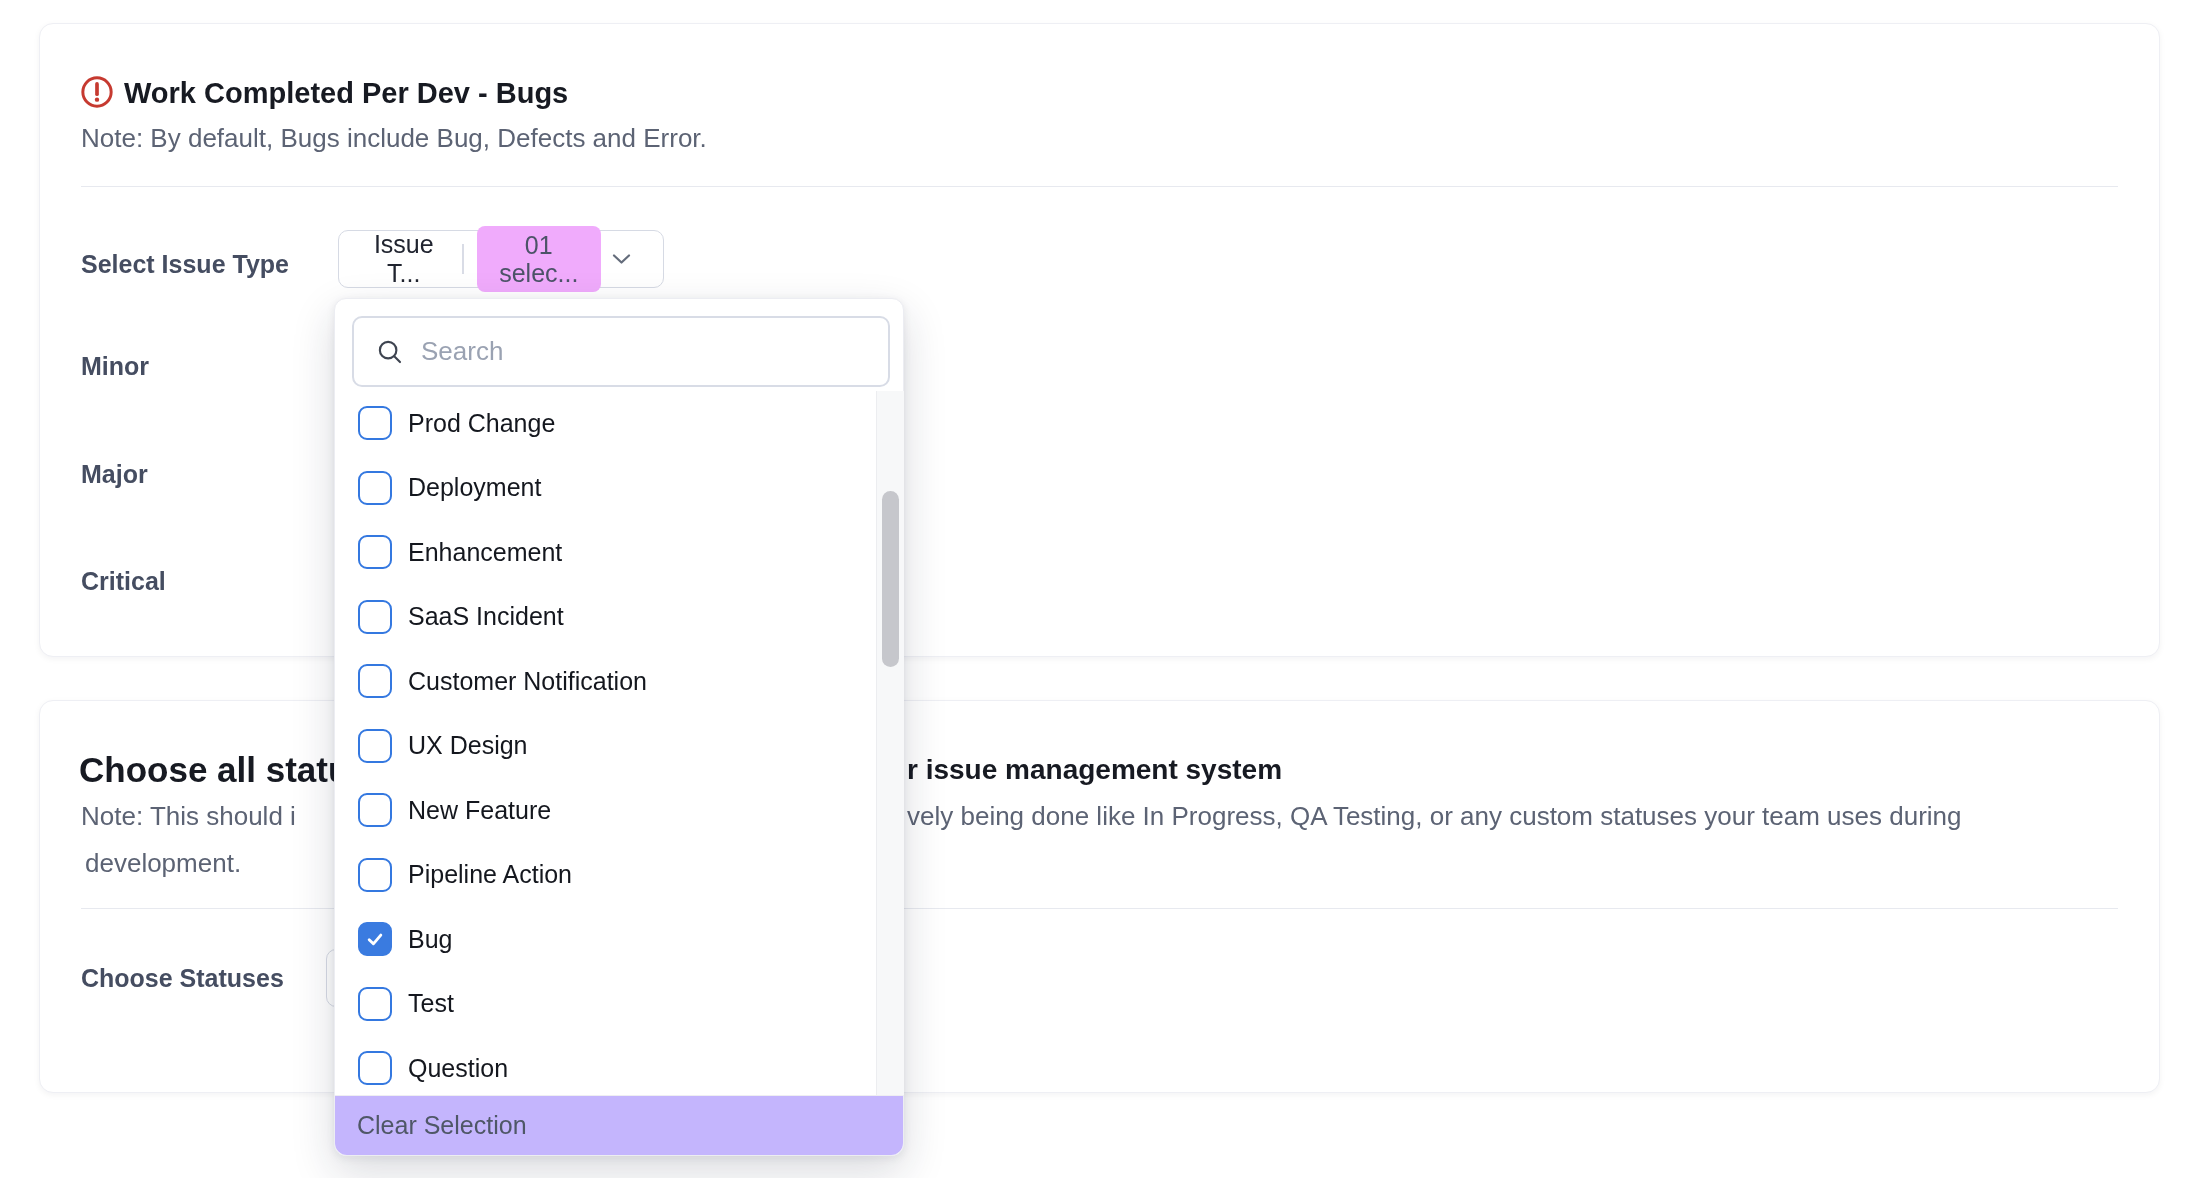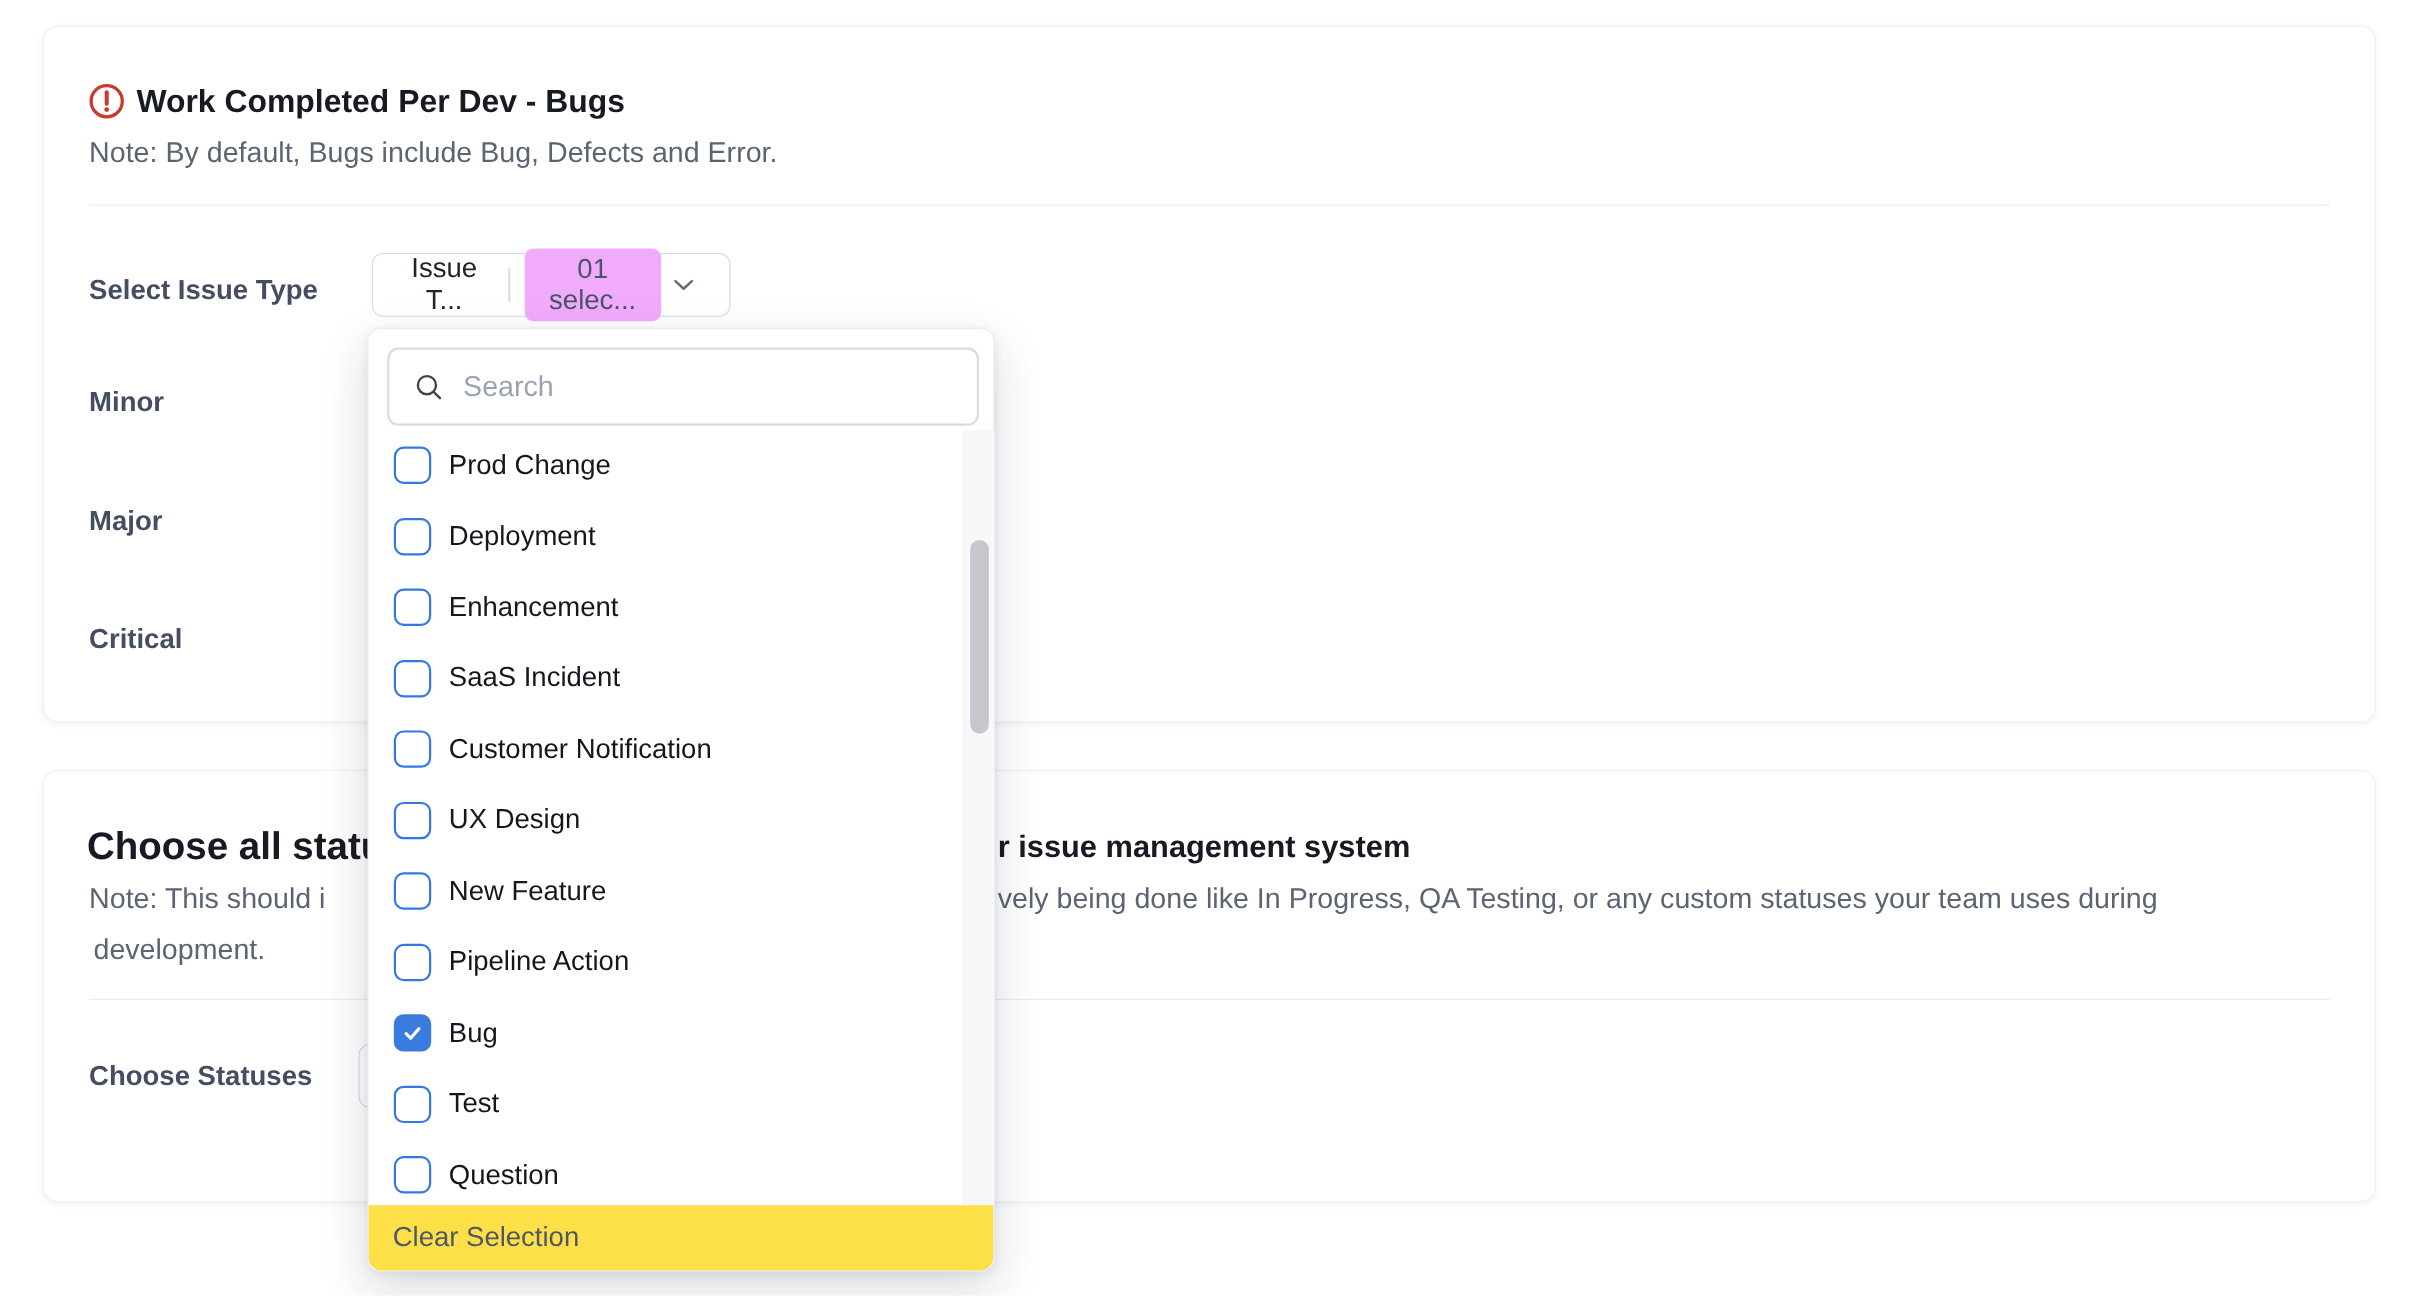--- a/index.html
+++ b/index.html
@@ -41,21 +41,21 @@
   .cbx{width:34px;height:34px;border:2.5px solid #3478E0;border-radius:9px;background:#fff;
        box-sizing:border-box;flex:none;display:flex;align-items:center;justify-content:center;}
   .cbx.checked{background:#3A7BE0;border-color:#3A7BE0;}
   .opt-label{margin-left:16px;font-size:25px;color:#14171E;}
   .scroll-track{position:absolute;left:541px;top:92px;width:28px;height:704px;background:#F7F8F9;
                 border-left:1px solid #ECEDF0;box-sizing:border-box;}
   .scroll-thumb{position:absolute;left:547px;top:192px;width:17px;height:176px;background:#C6C7CC;
                 border-radius:9px;}
   .panel-footer{position:absolute;left:0;top:796px;width:568px;height:60px;border-top:1px solid #EEEEF2;
                 display:flex;align-items:center;padding-left:22px;box-sizing:border-box;
-                border-radius:0 0 12px 12px;background:#fde047;}
+                border-radius:0 0 12px 12px;background:#c4b5fd;}
   .clear-btn{font-size:25px;color:#4F5767;background:none;border:none;padding:0;cursor:pointer;
              font-family:"Liberation Sans",sans-serif;}
 </style>
 </head>
 <body>
 
 <div class="page">
 
   <section class="card card1">
     <span class="abs" style="left:40px;top:51px;width:34px;height:34px;">

